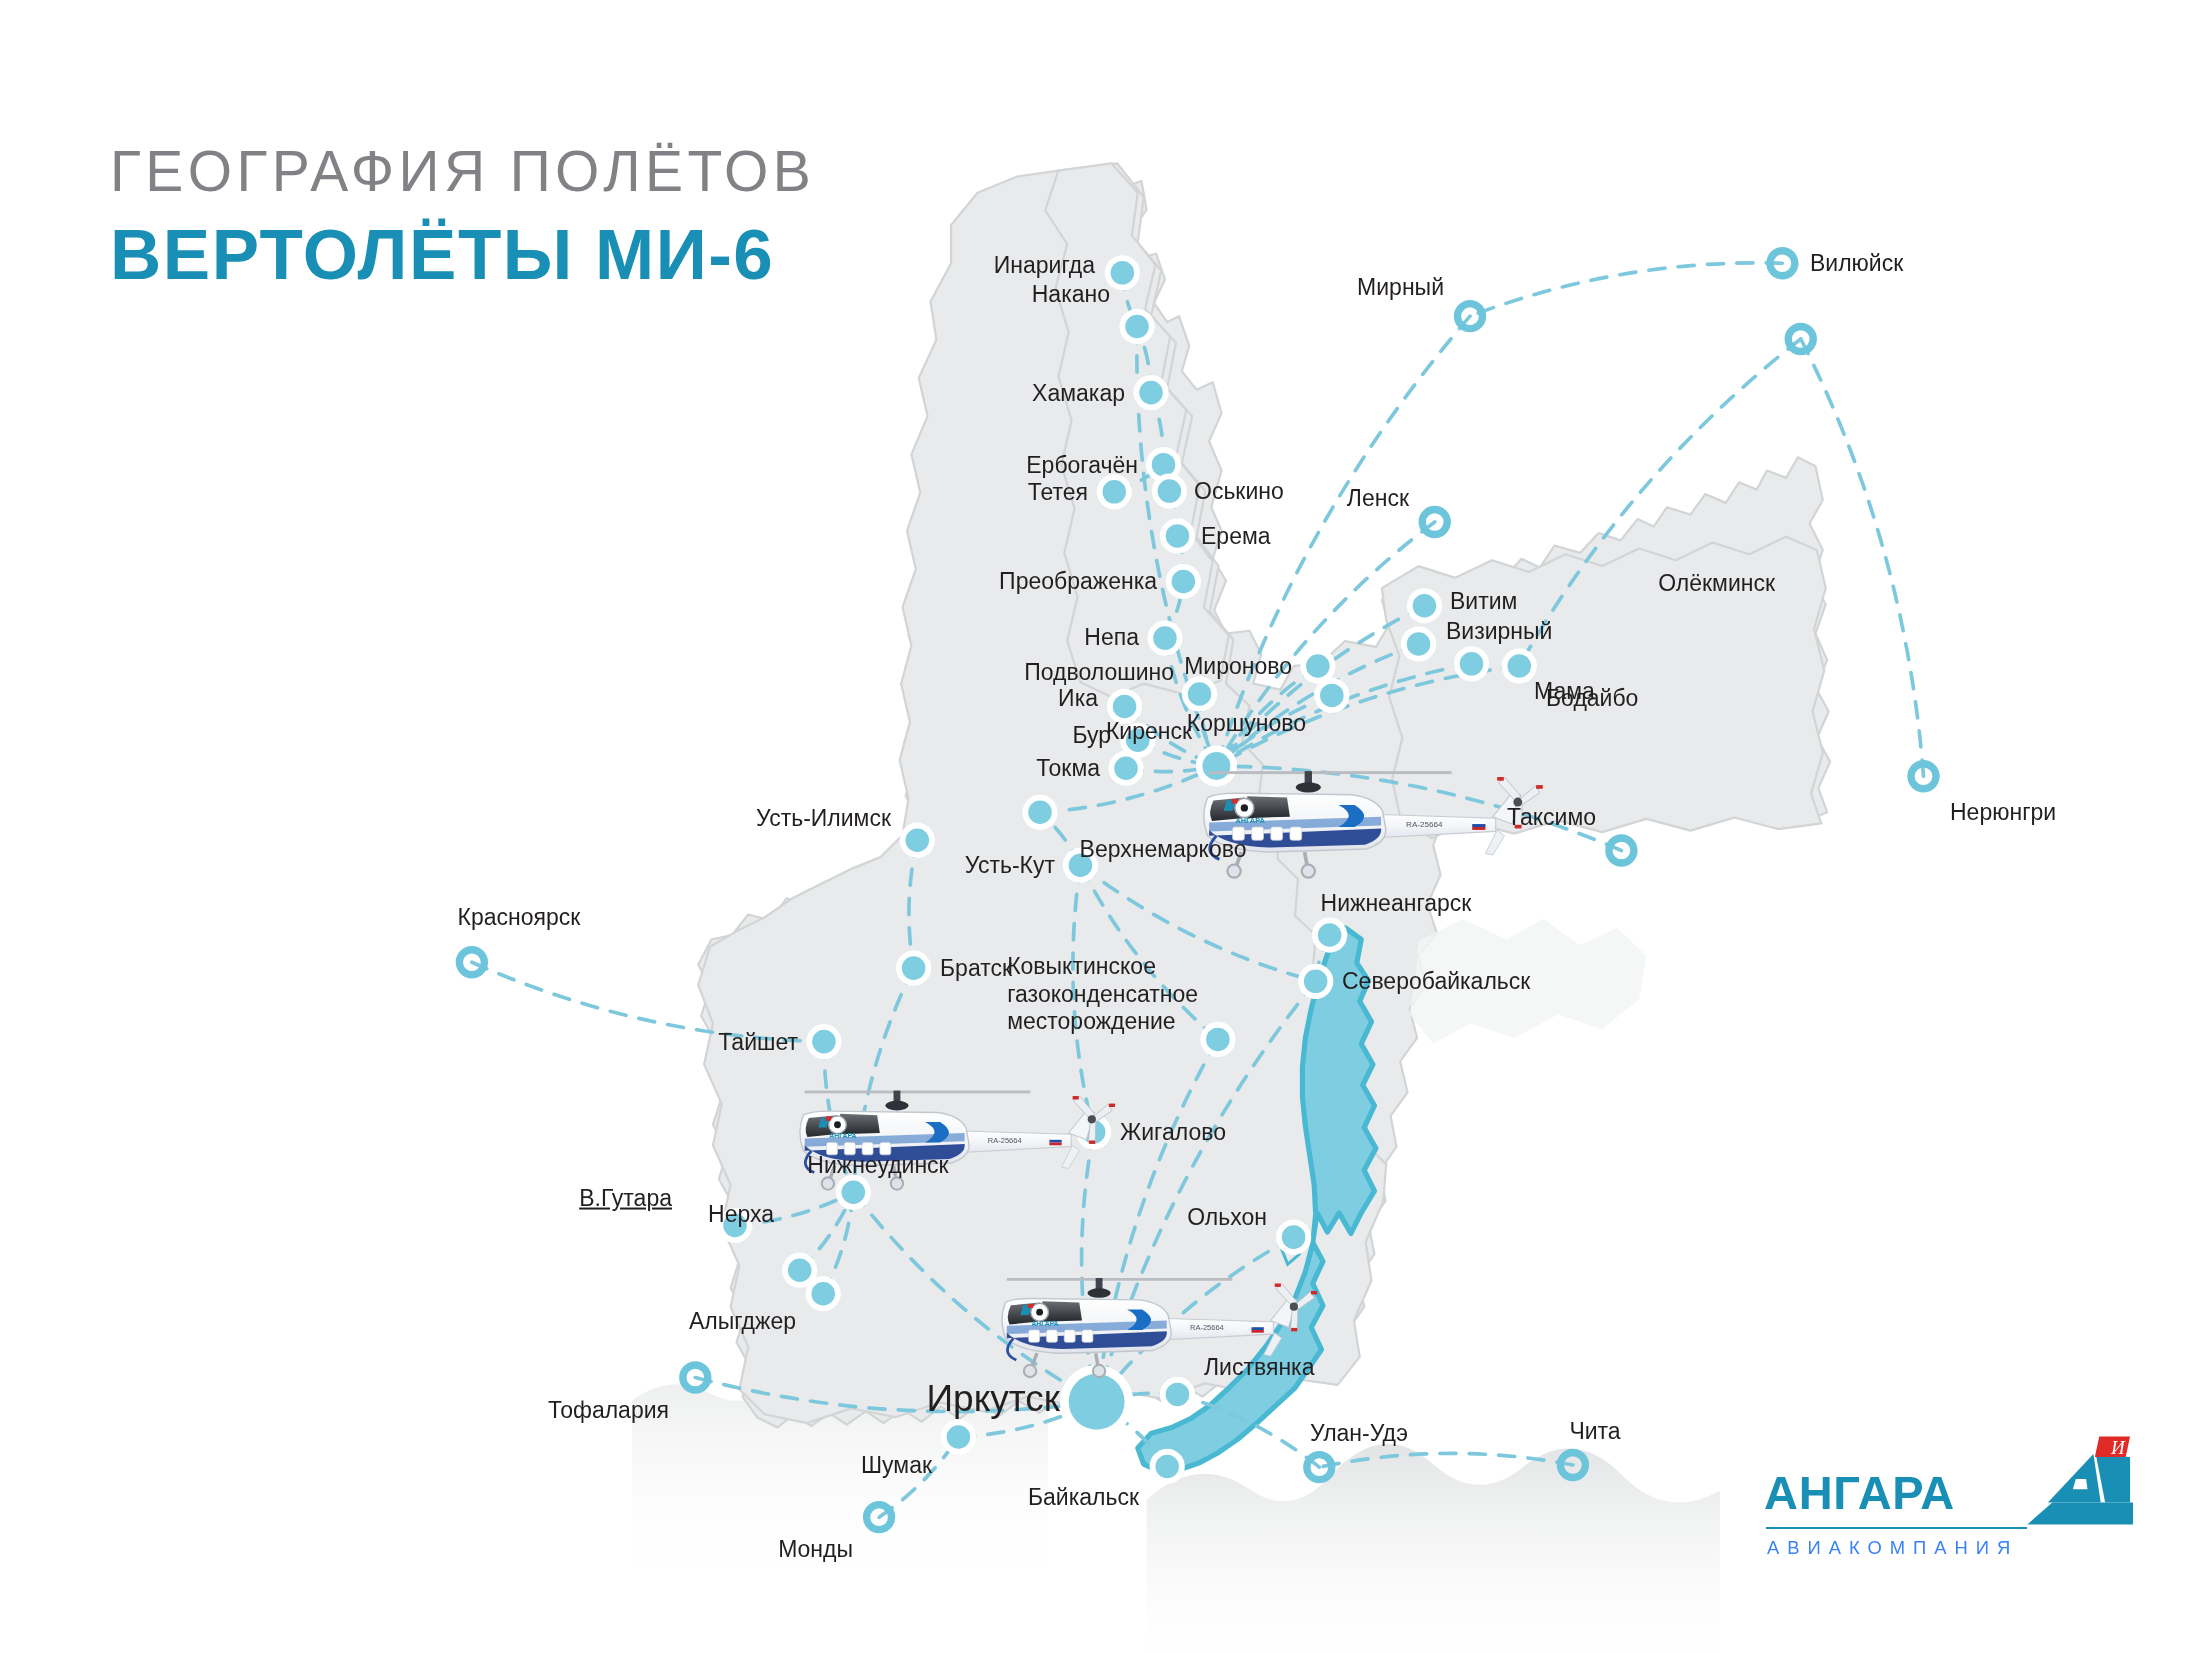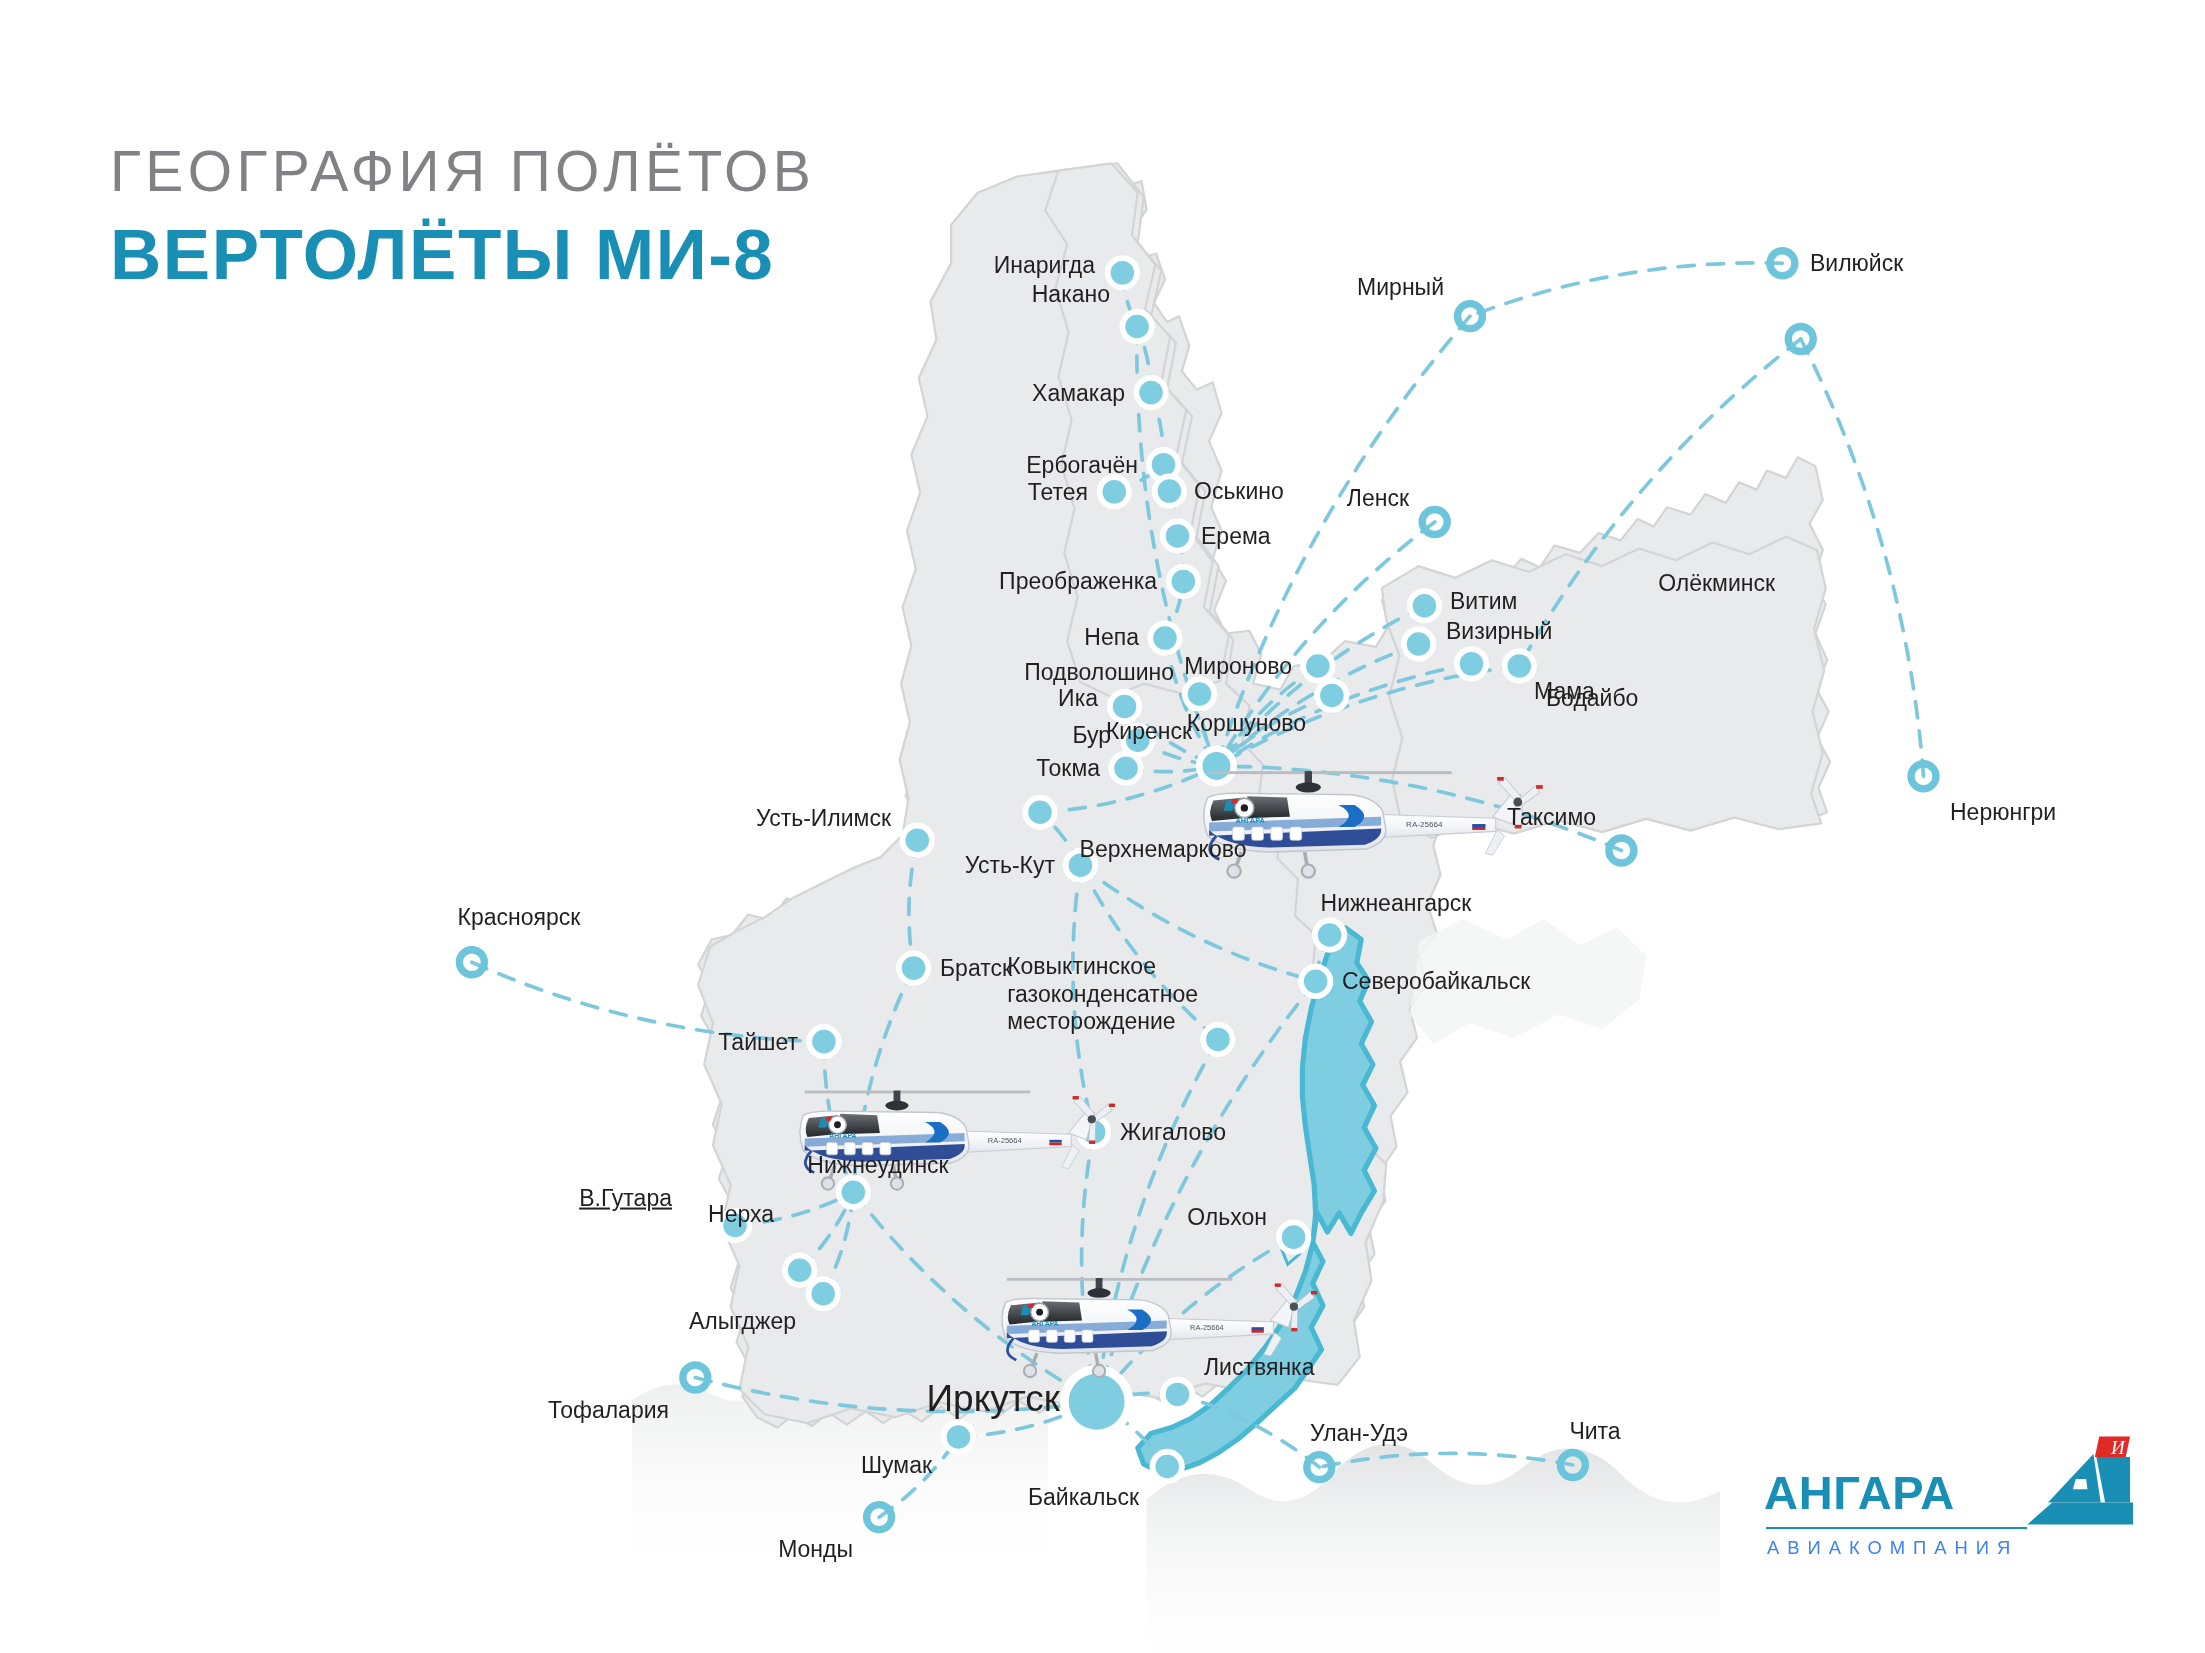--- a/index.html
+++ b/index.html
@@ -592,21 +592,21 @@
     <circle cx="-106" cy="70" r="9" fill="#dfe3e8" stroke="#a8aeb6" stroke-width="3"></circle>
     <path d="M-10 44 L-6 66" stroke="#a8aeb6" stroke-width="5"></path>
     <circle cx="-5" cy="70" r="9" fill="#dfe3e8" stroke="#a8aeb6" stroke-width="3"></circle>
     <path d="M-130 22 Q-150 44 -126 54" stroke="#2a4fa0" stroke-width="4" fill="none"></path>
   </g>
       </g>
   </svg>
 
   <div id="title-block">
     <div id="title-line1">ГЕОГРАФИЯ ПОЛЁТОВ</div>
-    <div id="title-line2">ВЕРТОЛЁТЫ МИ-8</div>
+    <div id="title-line2">ВЕРТОЛЁТЫ МИ-6</div>
   </div>
 
   <div id="labels">
       <div class="city-label r" style="left: 1095px; top: 265px;">Инаригда</div>
       <div class="city-label r" style="left: 1110px; top: 294px;">Накано</div>
       <div class="city-label r" style="left: 1125px; top: 393px;">Хамакар</div>
       <div class="city-label r" style="left: 1138px; top: 465px;">Ербогачён</div>
       <div class="city-label r" style="left: 1088px; top: 492px;">Тетея</div>
       <div class="city-label l" style="left: 1194px; top: 491px;">Оськино</div>
       <div class="city-label l" style="left: 1201px; top: 536px;">Ерема</div>

